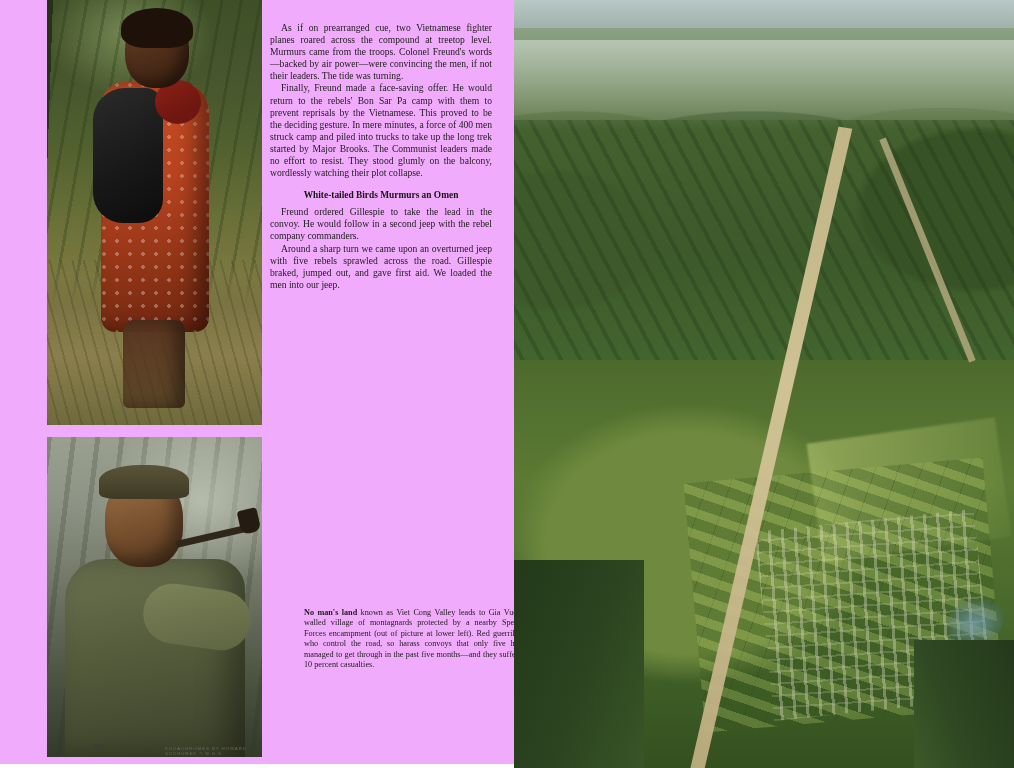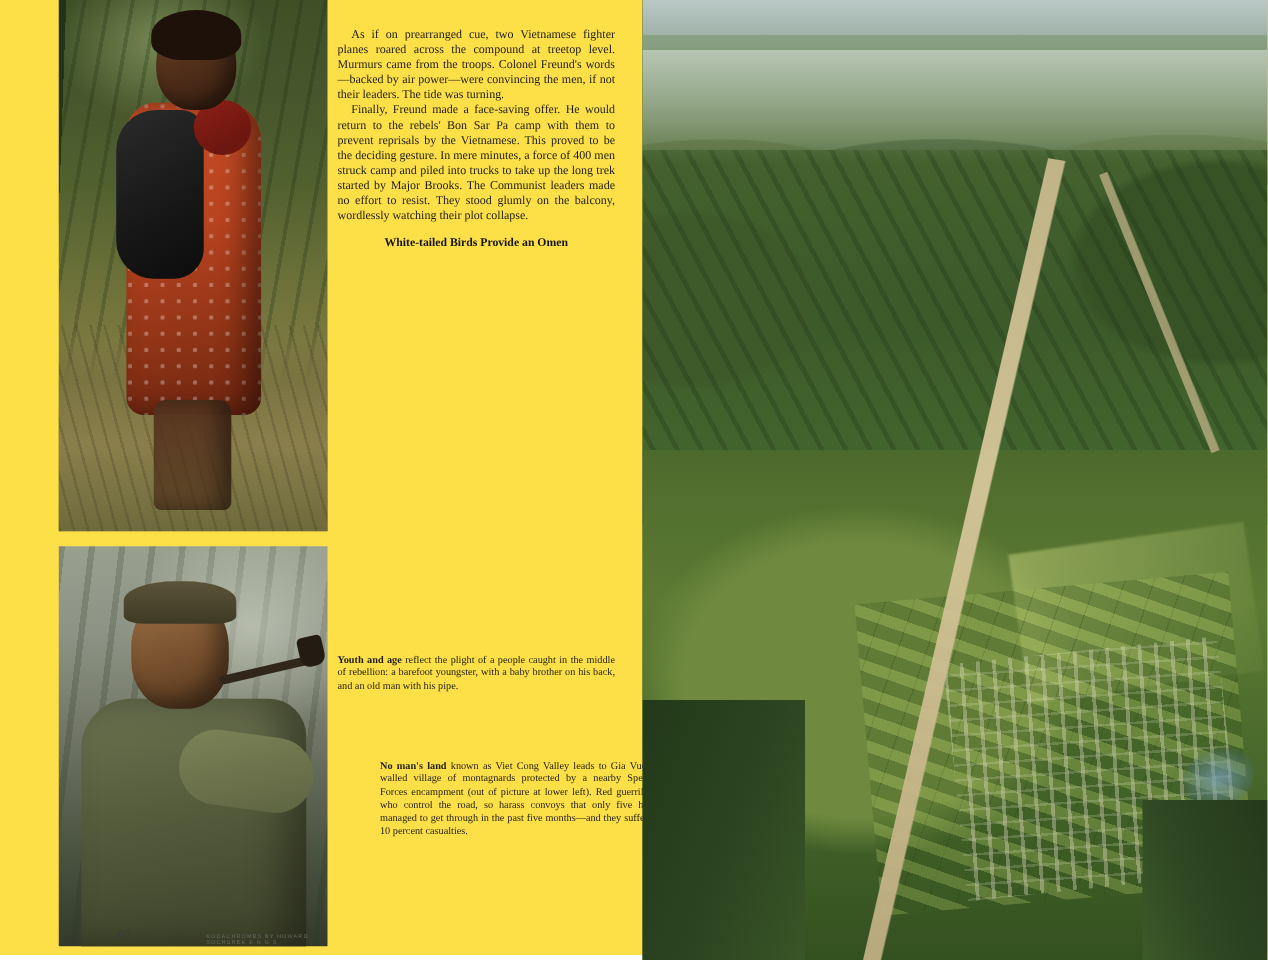--- a/index.html
+++ b/index.html
@@ -10,21 +10,21 @@
   body {
     width: 1014px;
     height: 768px;
     overflow: hidden;
     font-family: "Liberation Serif", serif;
   }
   .page {
     position: relative;
     width: 1014px;
     height: 764px;
-    background: #fde047;
+    background: #f0abfc;
   }
 
   
   .photo-col {
     position: absolute;
     left: 47px;
     top: 0;
     width: 215px;
     height: 768px;
   }
@@ -396,26 +396,25 @@
       <div class="pb-pipe-bowl"></div>
     </div>
 
     <div class="page-number">60</div>
     <div class="photo-credit">KODACHROMES BY HOWARD SOCHUREK  © N.G.S.</div>
   </div>
 
   <div class="text-col">
     <p class="body-p">As if on prearranged cue, two Vietnamese fighter planes roared across the compound at treetop level. Murmurs came from the troops. Colonel Freund's words—backed by air power—were convincing the men, if not their leaders. The tide was turning.</p>
     <p class="body-p">Finally, Freund made a face-saving offer. He would return to the rebels' Bon Sar Pa camp with them to prevent reprisals by the Vietnamese. This proved to be the deciding gesture. In mere minutes, a force of 400 men struck camp and piled into trucks to take up the long trek started by Major Brooks. The Communist leaders made no effort to resist. They stood glumly on the balcony, wordlessly watching their plot collapse.</p>
-    <h3 class="subhead">White-tailed Birds Provide an Omen</h3>
+    <h3 class="subhead">White-tailed Birds Murmurs an Omen</h3>
+    <p class="body-p">Freund ordered Gillespie to take the lead in the convoy. He would follow in a second jeep with the rebel company commanders.</p>
+    <p class="body-p">Around a sharp turn we came upon an overturned jeep with five rebels sprawled across the road. Gillespie braked, jumped out, and gave first aid. We loaded the men into our jeep.</p>
   </div>
 
-  <div class="caption caption-1">
-    <p class="cap-p"><b>Youth and age</b><span> reflect the plight of a people caught in the middle of rebellion: a barefoot youngster, with a baby brother on his back, and an old man with his pipe.</span></p>
-  </div>
 
   <div class="caption caption-2">
     <p class="cap-p"><b>No man's land</b><span> known as Viet Cong Valley leads to Gia Vuc, a walled village of montagnards protected by a nearby Special Forces encampment (out of picture at lower left). Red guerrillas, who control the road, so harass convoys that only five have managed to get through in the past five months—and they suffered 10 percent casualties.</span></p>
   </div>
 
   <div class="aerial">
     <div class="a-sky"></div>
     <div class="a-far-hills"></div>
     <div class="a-mid"></div>
     <div class="a-valley"></div>

